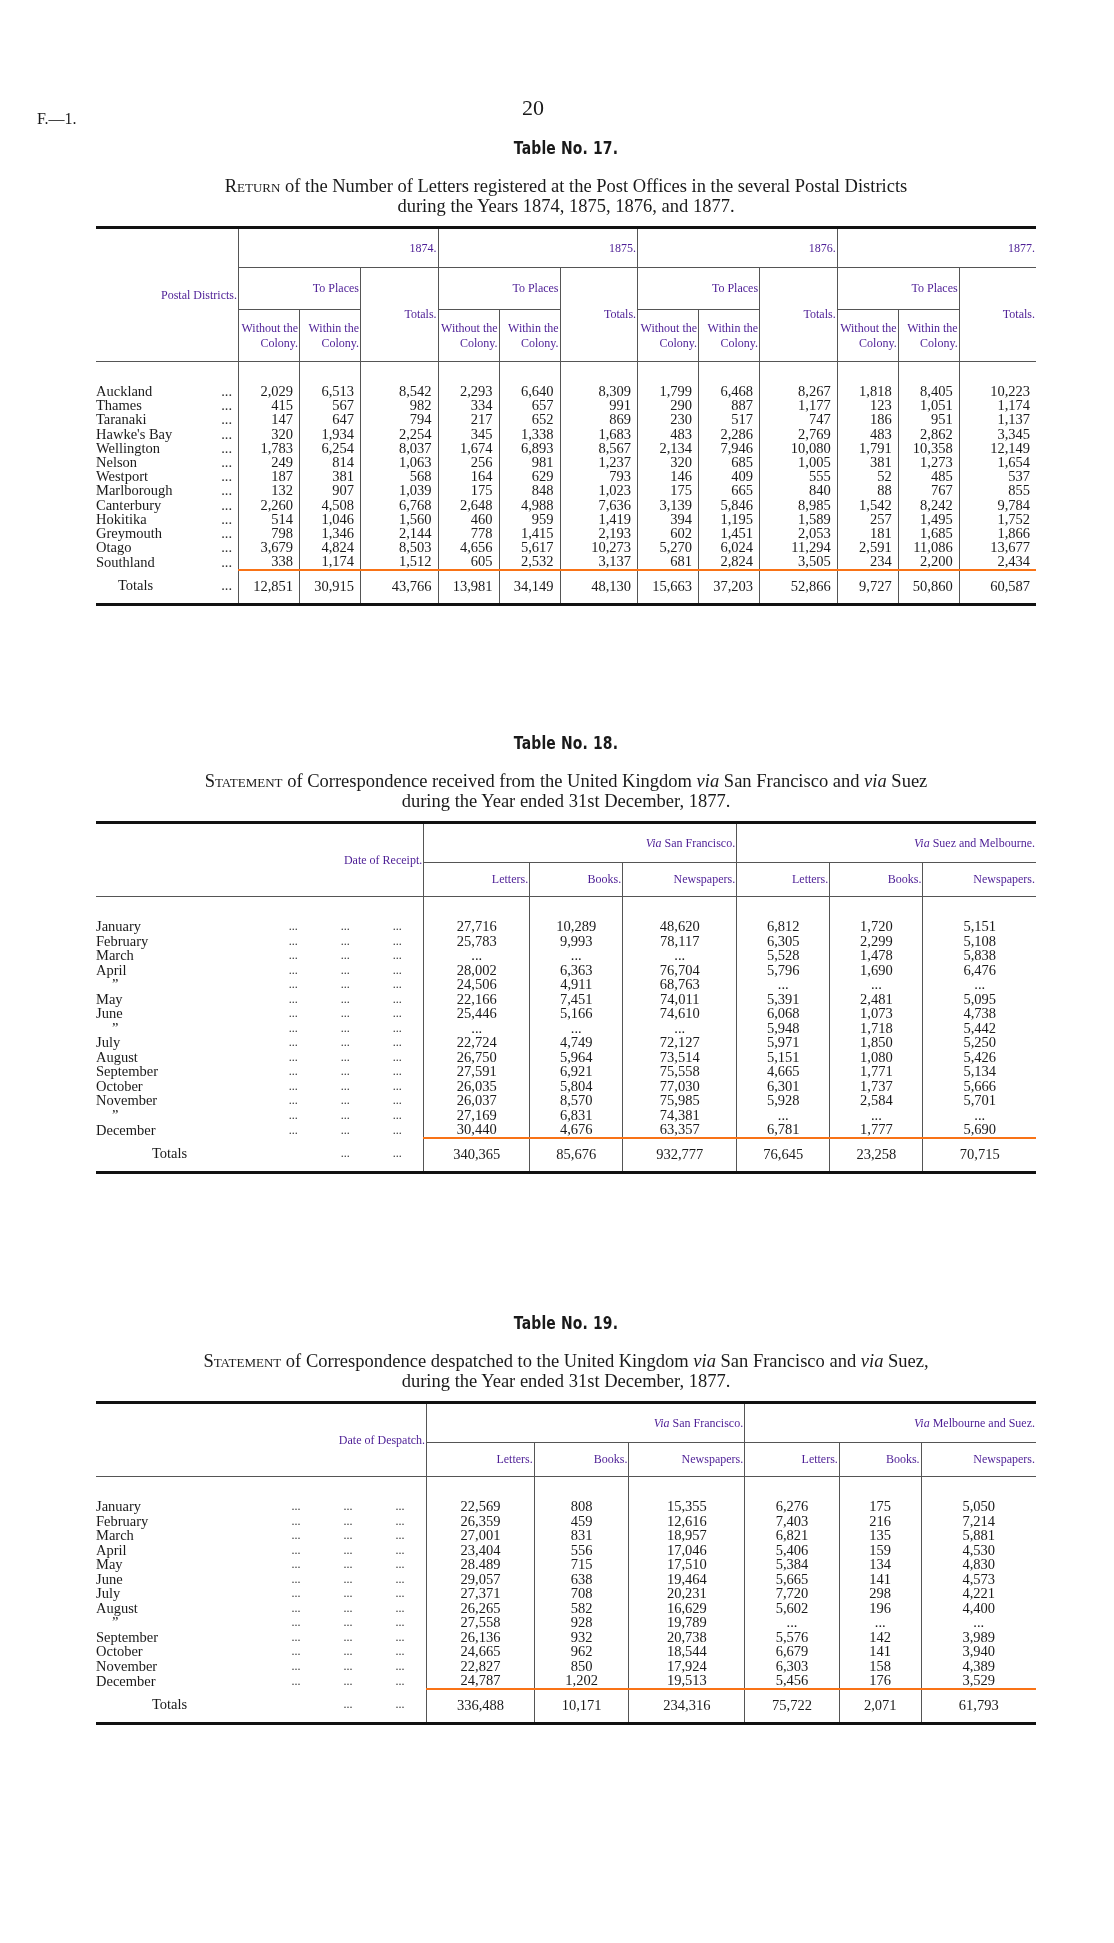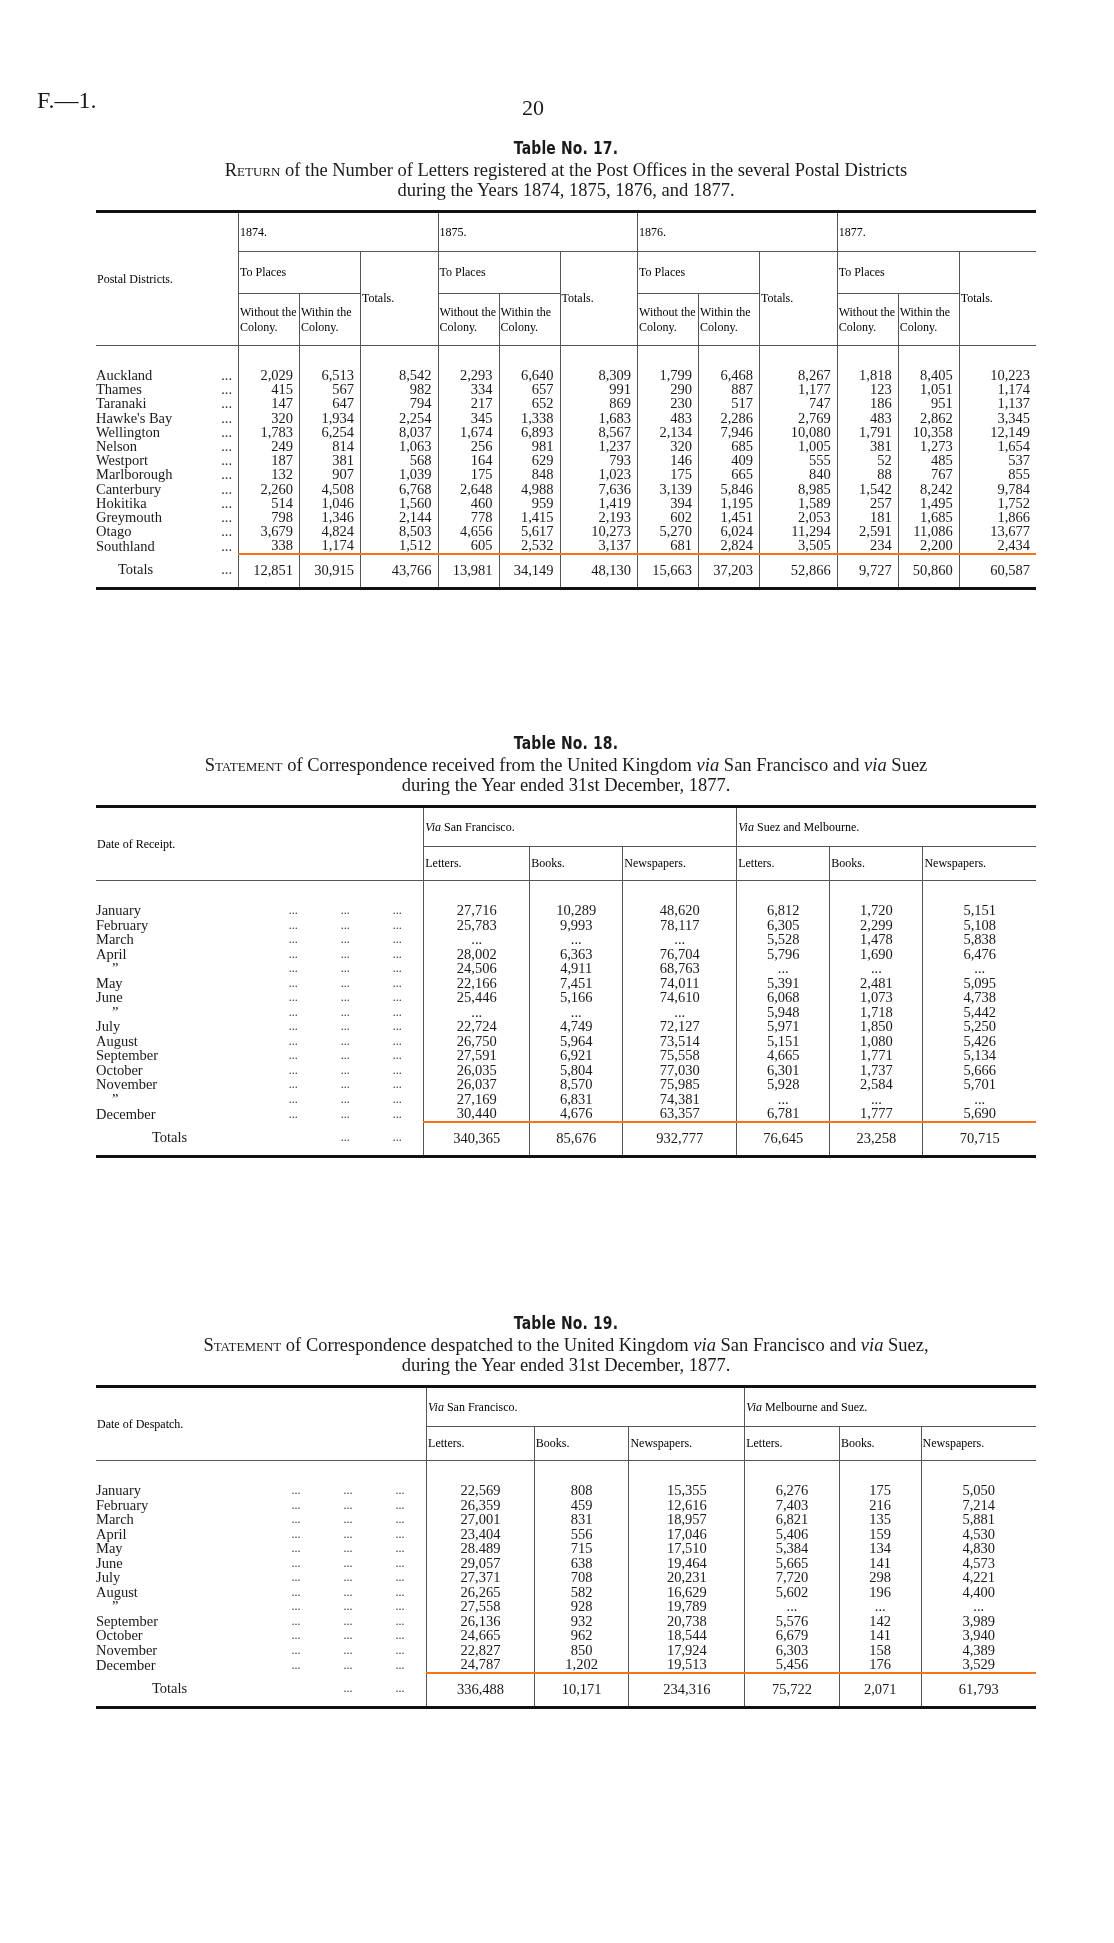--- a/index.html
+++ b/index.html
@@ -1,29 +1,29 @@
 <!DOCTYPE html>
 <html><head>
 <meta charset="utf-8">
 <style>
   html, body { margin: 0; padding: 0; background: #ffffff; }
   body {
     width: 1114px; height: 1943px; position: relative; overflow: hidden;
     font-family: "Liberation Serif", "DejaVu Serif", serif; color: #1a1a1a;
   }
-  .page-ref { position: absolute; left: 37px; top: 87px; font-size: 24px; font-family: "Liberation Serif", serif; }
+  .page-ref { position: absolute; left: 37px; top: 110px; font-size: 16px; font-family: "Liberation Serif", serif; }
   .page-num { position: absolute; left: 522px; top: 95px; font-size: 22px; }
   .tbl-block { position: absolute; left: 96px; width: 940px; }
   .tbl-title { text-align: center; font-weight: bold; font-size: 17px; font-family: "DejaVu Sans", sans-serif; transform: scaleX(0.82); letter-spacing: 0.2px; }
-  .tbl-caption { text-align: center; font-size: 18.5px; line-height: 20px; margin-top: 2px; }
+  .tbl-caption { text-align: center; font-size: 18.5px; line-height: 20px; margin-top: 18px; }
   .tbl-caption .sc { font-variant: small-caps; }
   .tbl-caption i { font-style: italic; }
   table { border-collapse: collapse; width: 100%; margin-top: 10px; }
   table.main { border-top: 3px solid #111; border-bottom: 3px solid #111; }
-  th { font-weight: normal; font-size: 12px; color: #000000; text-align: left; vertical-align: middle; }
+  th { font-weight: normal; font-size: 12px; color: #4c1d95; text-align: right; vertical-align: middle; }
   td { font-size: 14.5px; text-align: right; padding: 0 6px; line-height: 14.5px; }
   td.lbl { text-align: left; padding-left: 0; }
   td.dots { text-align: center; color: #333; }
   .vl { border-left: 1px solid #555; }
   .hb { border-bottom: 1px solid #555; }
   .tot-row td { border-top: 2px solid #f97316; padding-top: 8px; padding-bottom: 10px; font-size: 14.5px; }
   .spacer td { height: 22px; }
   .t17 td { line-height: 14.2px; }
   .t18 td.dots, .t19 td.dots { width: 40px; font-size: 12px; }
   .t18 td, .t19 td { text-align: center; }

